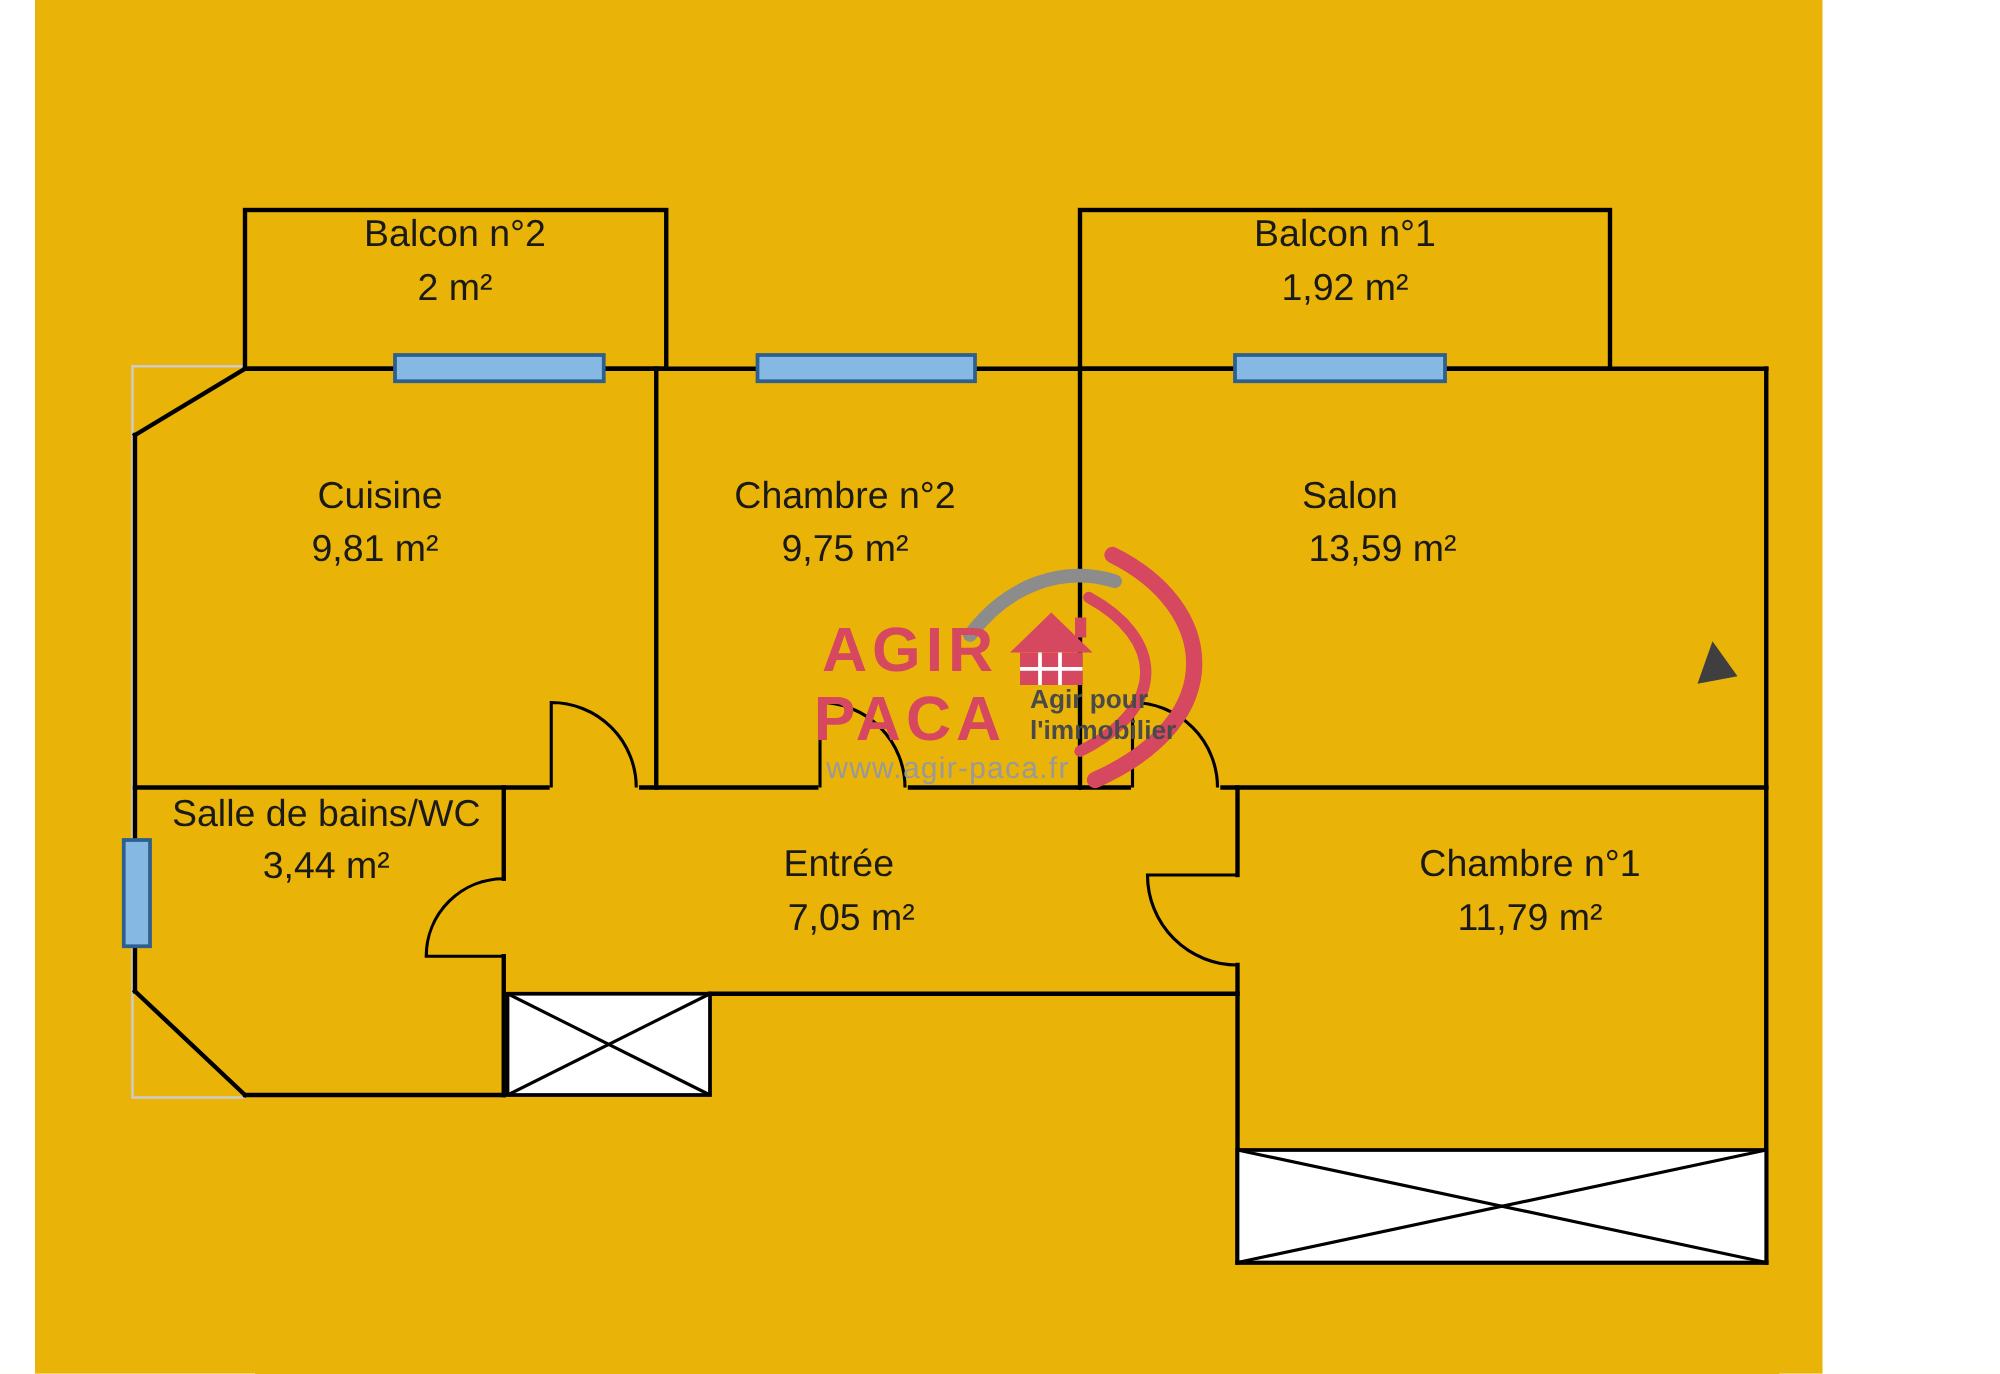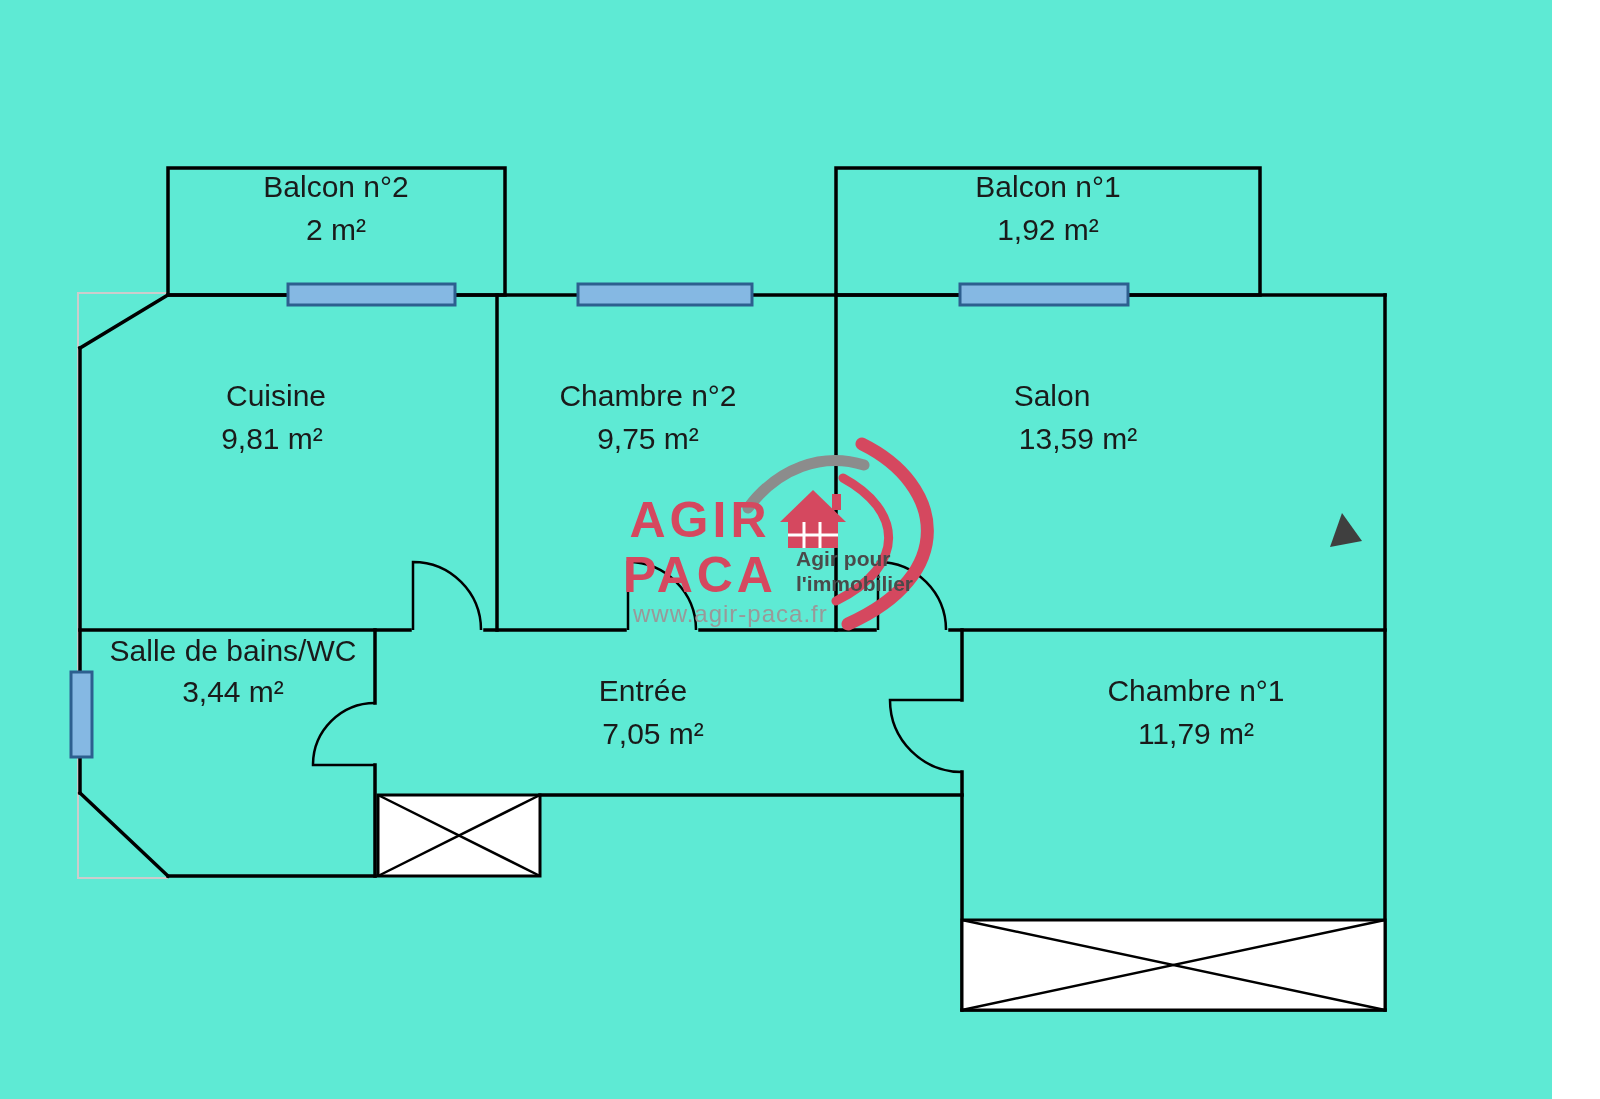--- a/index.html
+++ b/index.html
@@ -1,21 +1,22 @@
 <!DOCTYPE html>
 <html><head>
 <meta charset="utf-8">
 <style>
   html, body { margin: 0; padding: 0; background: #ffffff; }
   .canvas {
     position: relative;
-    width: 1552px;
+    width: 1430px;
     height: 1099px;
-    background: #5eead4;
+    background: #eab308;
     font-family: "Liberation Sans", sans-serif;
+    margin-left: 28px;
   }
   svg { display: block; }
   .wall   { fill: none; stroke: #000000; stroke-width: 3.5; stroke-linecap: square; }
   .door   { fill: none; stroke: #000000; stroke-width: 2.5; }
   .closet { fill: #ffffff; stroke: #000000; stroke-width: 3; }
   .xline  { stroke: #000000; stroke-width: 2.5; }
   .window { stroke-width: 3; }
   .faint  { fill: none; stroke-width: 2; }
   .room-label {
     font-family: "Liberation Sans", sans-serif;

